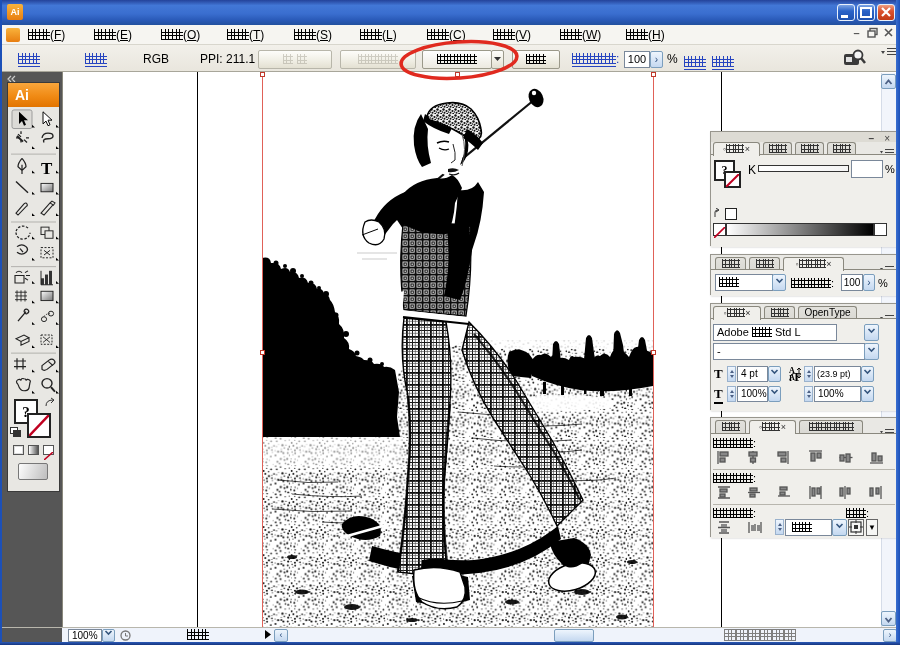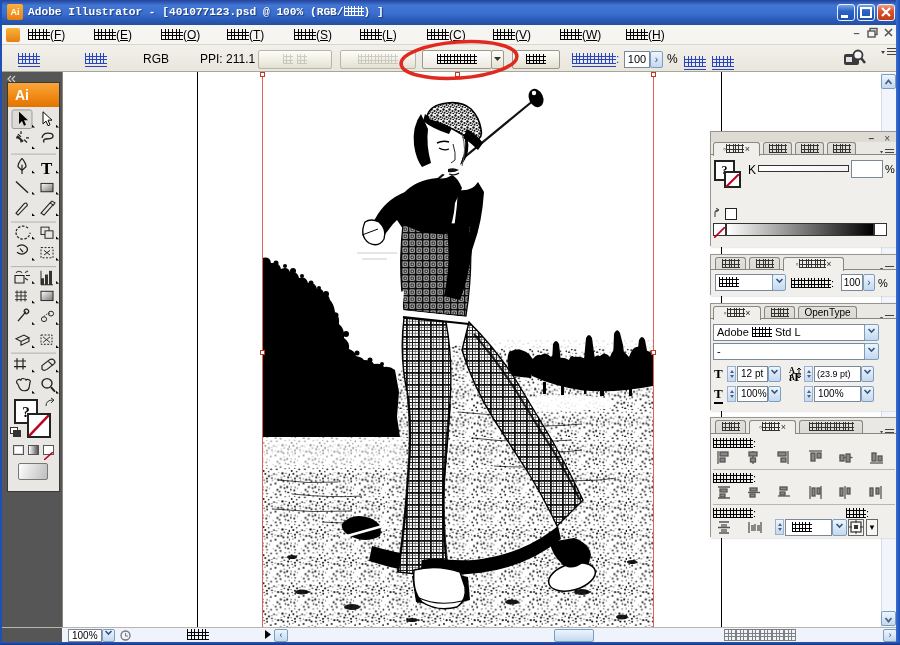--- a/index.html
+++ b/index.html
@@ -64,21 +64,20 @@
 .tt{position:absolute;font:bold 13px "Liberation Serif";color:#000}
 .spin{position:absolute;width:9px;height:16px;background:linear-gradient(#eef5fd,#c4d8f0);border:1px solid #9ab2cd}
 .spin:before{content:"";position:absolute;left:2px;top:3px;border-left:2.5px solid transparent;border-right:2.5px solid transparent;border-bottom:3px solid #4d6185}
 .spin:after{content:"";position:absolute;left:2px;bottom:3px;border-left:2.5px solid transparent;border-right:2.5px solid transparent;border-top:3px solid #4d6185}
 </style></head>
 <body>
 <div id="win">
 
  <div class="abs" id="title">
   <div class="abs" id="aiico">Ai</div>
-  <div class="abs txt">Adobe Illustrator - [401077123.psd @ 100% (RGB/<i class="c" style="color:#fff;width:10px;height:10px"></i><i class="c" style="color:#fff;width:10px;height:10px"></i>) ]</div>
   <div class="abs wbtn" id="bmin" style="left:837px"><svg width="16" height="15">
           <rect x="3" y="10" width="7" height="3" fill="#fff"></rect>
         </svg></div>
   <div class="abs wbtn" id="bmax" style="left:857px"><svg width="16" height="15">
           <rect x="3" y="3" width="10" height="9" fill="none" stroke="#fff" stroke-width="2"></rect>
         </svg></div>
   <div class="abs wbtn" id="bclo" style="left:877px"><svg width="16" height="15">
           <path d="M4 3 L12 11 M12 3 L4 11" stroke="#fff" stroke-width="2.2"></path>
         </svg></div>
  </div>
@@ -527,31 +526,31 @@
    <div class="tabs" style="top:2px">
     <div class="tab act" style="left:2px;width:48px">◦<i class="c2"></i><i class="c2"></i> ×</div>
     <div class="tab" style="left:53px;width:31px"><i class="c2"></i><i class="c2"></i></div>
     <div class="tab" style="left:87px;width:59px;font-size:10px;color:#000">OpenType</div>
     <svg class="pm" style="left:168px;top:8px" width="16" height="9">
             <path d="M1 3 L4 3 L2.5 5.5 Z" fill="#444"></path>
             <path d="M6 1.5 h9 M6 4.5 h9 M6 7.5 h9" stroke="#444"></path>
           </svg>
    </div>
    <div class="pbody" style="top:14px;height:93px">
-    <div class="fld" style="left:2px;top:5px;width:152px;height:17px;line-height:15px;padding-left:3px;font-size:11px">Adobe <i class="c2"></i><i class="c2"></i> Std L</div>
+    <div class="fld" style="left:2px;top:5px;width:124px;height:17px;line-height:15px;padding-left:3px;font-size:11px">Adobe <i class="c2"></i><i class="c2"></i> Std L</div>
     <div class="vbtn" style="left:153px;top:5px;width:15px;height:17px;line-height:15px;font-size:10px"><svg width="9" height="6" style="vertical-align:2px">
               <path d="M1.5 1 L4.5 4 L7.5 1" stroke="#35567e" fill="none" stroke-width="1.6"></path>
             </svg></div>
     <div class="fld" style="left:2px;top:24px;width:152px;height:17px;line-height:15px;padding-left:3px">-</div>
     <div class="vbtn" style="left:153px;top:24px;width:15px;height:17px;line-height:15px;font-size:10px"><svg width="9" height="6" style="vertical-align:2px">
               <path d="M1.5 1 L4.5 4 L7.5 1" stroke="#35567e" fill="none" stroke-width="1.6"></path>
             </svg></div>
     <span class="tt" style="left:3px;top:47px">T</span>
     <div class="spin" style="left:16px;top:47px"></div>
-    <div class="fld" style="left:26px;top:47px;width:31px;height:16px;line-height:14px;padding-left:3px;font-size:10px">12 pt</div>
+    <div class="fld" style="left:26px;top:47px;width:31px;height:16px;line-height:14px;padding-left:3px;font-size:10px">4 pt</div>
     <div class="vbtn" style="left:57px;top:47px;width:13px;height:16px;line-height:14px;font-size:9px"><svg width="9" height="6" style="vertical-align:2px">
               <path d="M1.5 1 L4.5 4 L7.5 1" stroke="#35567e" fill="none" stroke-width="1.6"></path>
             </svg></div>
     <svg class="abs" style="left:78px;top:47px" width="14" height="14">
             <text x="0" y="7" font-size="8" font-weight="bold" fill="#000" font-family="Liberation Serif">A</text>
             <text x="0" y="14" font-size="8" font-weight="bold" fill="#000" font-family="Liberation Serif">A</text>
             <path d="M10 2 v10 M8 4 l2 -2 2 2 M8 10 l2 2 2 -2" stroke="#000" fill="none" stroke-width="0.9"></path>
           </svg>
     <div class="spin" style="left:93px;top:47px"></div>
     <div class="fld" style="left:103px;top:47px;width:47px;height:16px;line-height:14px;padding-left:2px;font-size:9px">(23.9 pt)</div>

